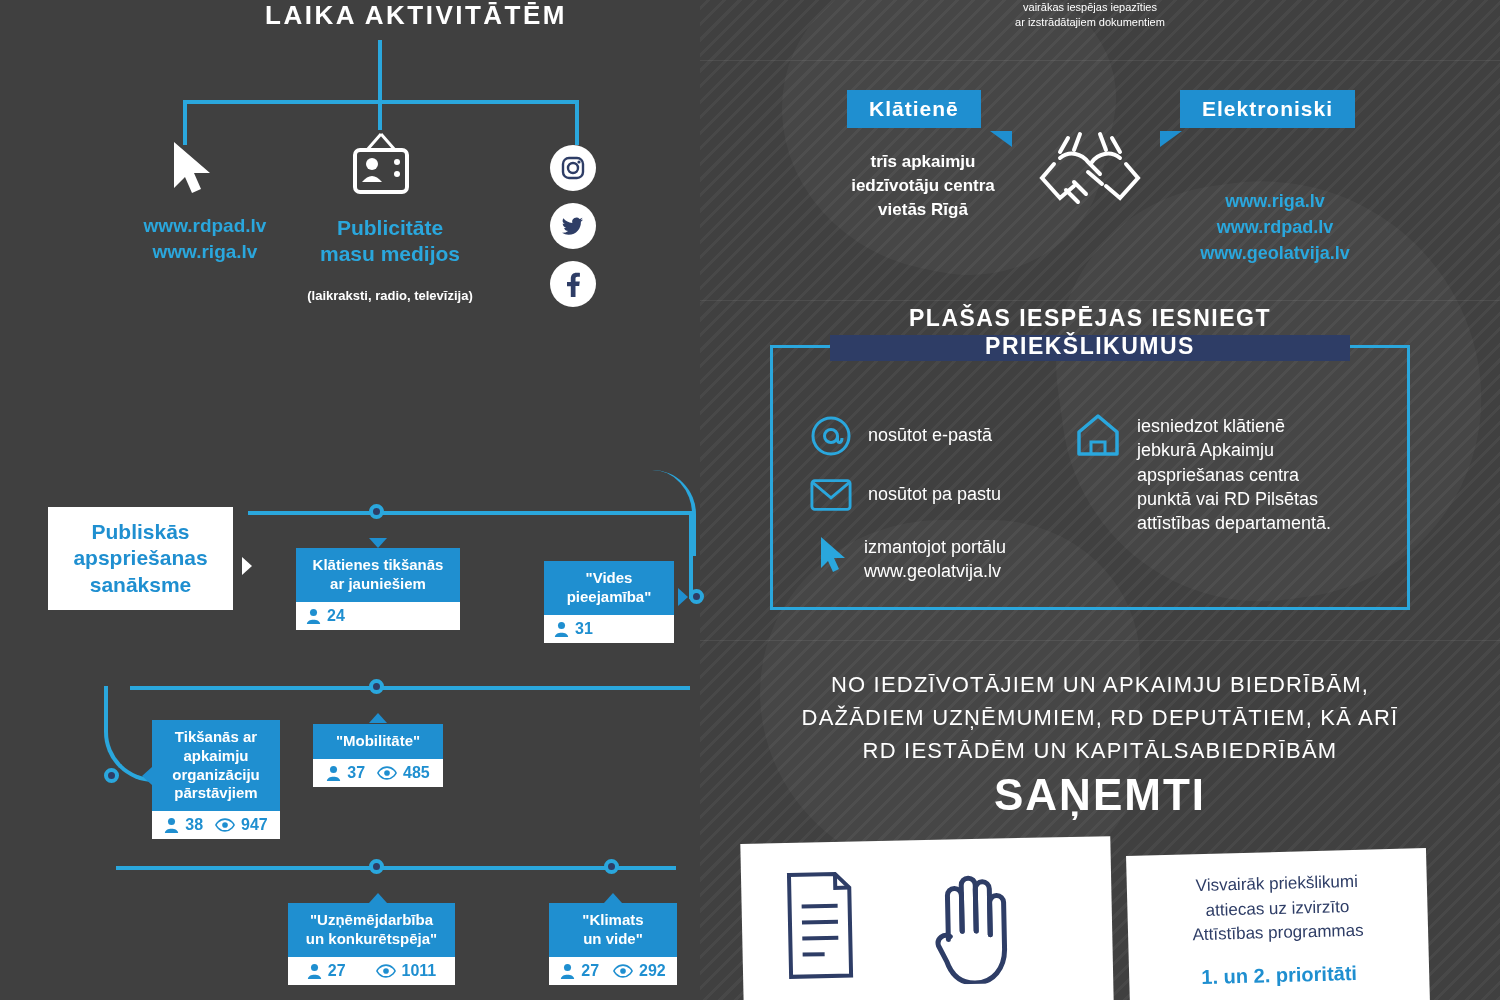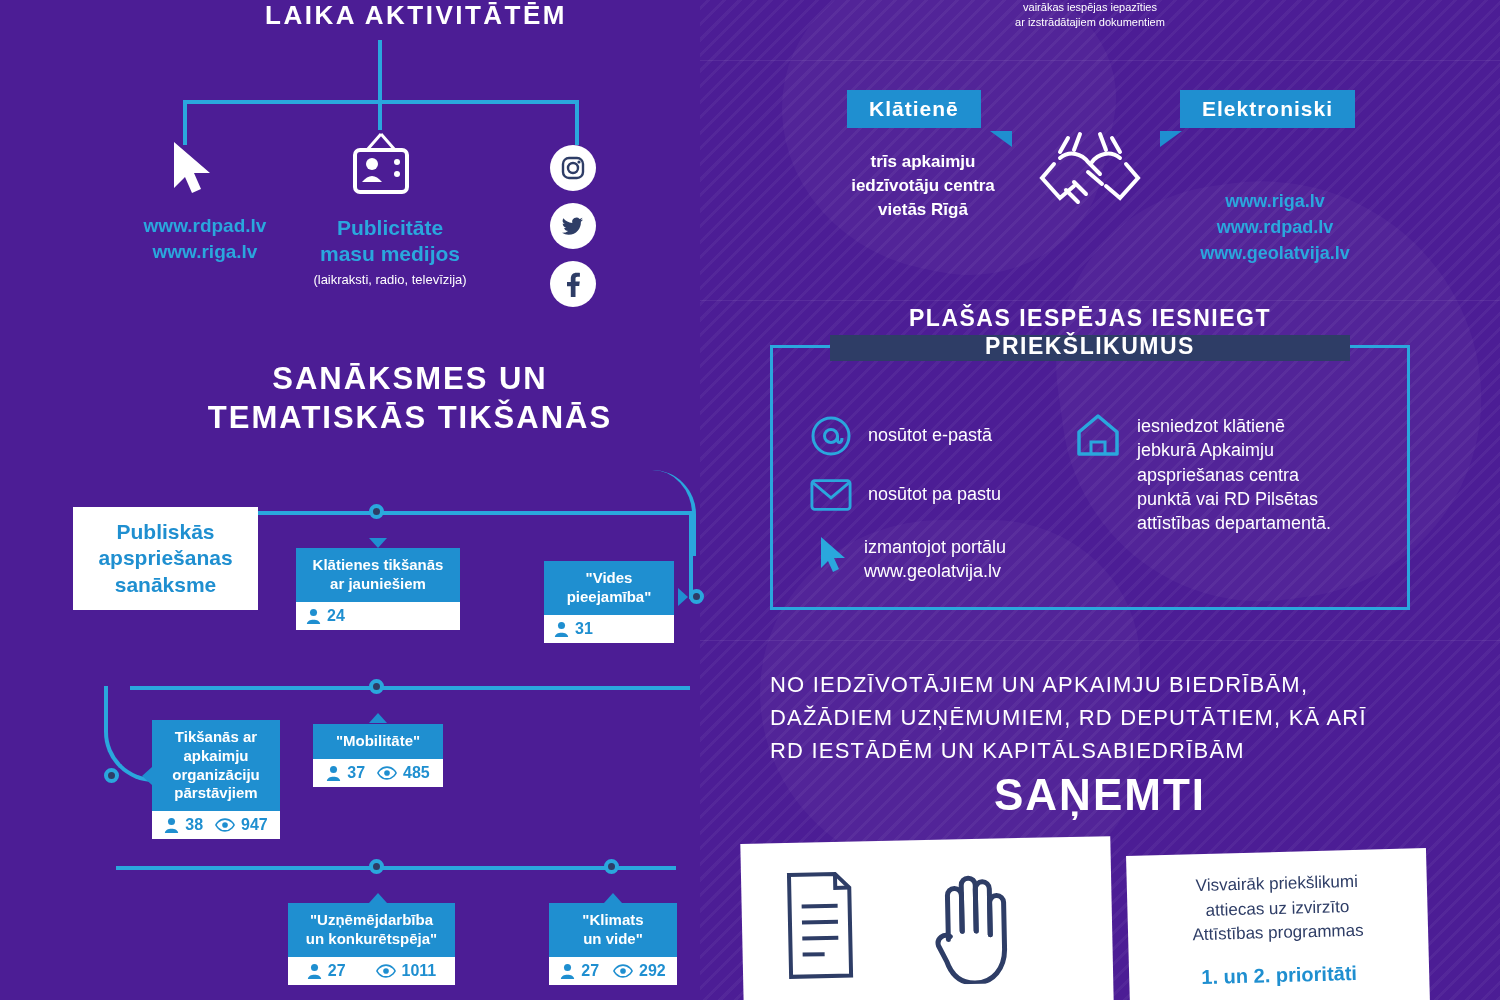--- a/index.html
+++ b/index.html
@@ -6,21 +6,21 @@
   html, body {
     margin: 0; padding: 0;
     width: 1500px; height: 1000px;
     background: #2b3a63;
     font-family: "Liberation Sans", sans-serif;
     overflow: hidden;
   }
   #root {
     position: relative;
     width: 1500px; height: 1000px;
-    background: #4c1d95;
+    background: #404040;
     overflow: hidden;
   }
   
   .bg-hatch {
     position: absolute;
     top: -40px; left: 700px;
     width: 820px; height: 1060px;
     background:
       repeating-linear-gradient(135deg, rgba(255,255,255,0.045) 0 3px, rgba(0,0,0,0) 3px 11px);
     opacity: 1;
@@ -50,21 +50,21 @@
     position: absolute; left: 105px; top: 213px;
     width: 200px; text-align: center;
     color: #2aa7dd; font-size: 19px; font-weight: bold; line-height: 1.35;
   }
   #publicitate {
     position: absolute; left: 280px; top: 215px;
     width: 220px; text-align: center;
     color: #2aa7dd; font-size: 21px; font-weight: bold; line-height: 1.25;
   }
   #publicitate .sub {
-    display:block; color: #ffffff; font-size: 13px; font-weight: normal; margin-top: 4px;
+    display:block; color: #ffffff; font-size: 13px; font-weight: bold; margin-top: 20px;
   }
   .tv-icon { position: absolute; left: 345px; top: 130px; }
   .cursor-icon { position:absolute; left:170px; top:140px; }
   .social { position: absolute; left: 550px; }
   .social .circ {
     width: 46px; height: 46px; border-radius: 50%;
     background: #ffffff; display:flex; align-items:center; justify-content:center;
     margin-bottom: 12px;
   }
 
@@ -159,21 +159,21 @@
   #plasas-box::before, #plasas-box::after { content: ""; }
   .box-notch {
     position: absolute; background: #2e3d66;
   }
   .opt { position: absolute; display: flex; align-items: flex-start; gap: 16px; }
   .opt .lbl { color: #ffffff; font-size: 18px; line-height: 1.35; }
 
   
   #no-iedz {
     position: absolute; left: 770px; top: 668px; width: 660px;
-    text-align: left; color: #ffffff; font-size: 22px; letter-spacing: 1.2px; line-height: 1.5;
+    text-align: center; color: #ffffff; font-size: 22px; letter-spacing: 1.2px; line-height: 1.5;
   }
   #sanemti {
     position: absolute; left: 770px; top: 770px; width: 660px;
     text-align: center; color: #ffffff; font-size: 44px; font-weight: bold; letter-spacing: 2px;
   }
   .paper-card {
     position: absolute; background: #ffffff;
   }
   #paper-left {
     left: 742px; top: 840px; width: 370px; height: 165px;
@@ -288,42 +288,40 @@
     </svg>
   </div>
 
   <div id="klatiene-text" style="white-space:pre-line">trīs apkaimju
 iedzīvotāju centra
 vietās Rīgā</div>
   <div id="elektroniski-text" style="white-space:pre-line">www.riga.lv
 www.rdpad.lv
 www.geolatvija.lv</div>
 
-  <div id="sanaksmes-title" style="white-space:pre-line">SANĀKSMES UN
-TEMATISKĀS TIKŠANĀS</div>
 
   <div class="tl-seg" style="left:248px; top:511px; width:445px; height:4px;"></div>
 
   <div class="tl-seg" style="left:689px; top:511px; width:4px; height:88px; border-radius:0;"></div>
   <div style="position:absolute; left:620px; top:470px; width:76px; height:86px; border:4px solid #2aa7dd; border-left:none; border-bottom:none; border-top-right-radius:44px; border-top:none;"></div>
 
   <div class="tl-seg" style="left:130px; top:686px; width:560px; height:4px;"></div>
 
   <div style="position:absolute; left:104px; top:686px; width:60px; height:96px; border:4px solid #2aa7dd; border-right:none; border-top:none; border-bottom-left-radius:50px;"></div>
 
   <div class="tl-seg" style="left:116px; top:866px; width:560px; height:4px;"></div>
 
   <div class="tl-dot" style="left:369px; top:504px;"></div>
   <div class="tl-dot" style="left:689px; top:589px;"></div>
   <div class="tl-dot" style="left:369px; top:679px;"></div>
   <div class="tl-dot" style="left:104px; top:768px;"></div>
   <div class="tl-dot" style="left:369px; top:859px;"></div>
   <div class="tl-dot" style="left:604px; top:859px;"></div>
 
-  <div class="node-card" id="node-0" style="left:73px; top:507px; width:185px;">
+  <div class="node-card" id="node-0" style="left:48px; top:507px; width:185px;">
     <div class="node-head white" style="white-space:pre-line">Publiskās
 apspriešanas
 sanāksme</div>
   </div>
   <div class="tri-right" style="left:242px; top:557px;"></div>
 
   <div class="node-card" style="left:296px; top:548px; width:164px;">
     <div class="node-head" style="white-space:pre-line">Klātienes tikšanās
 ar jauniešiem</div>
     <div class="node-stats" style="justify-content:flex-start; padding-left:10px;">

